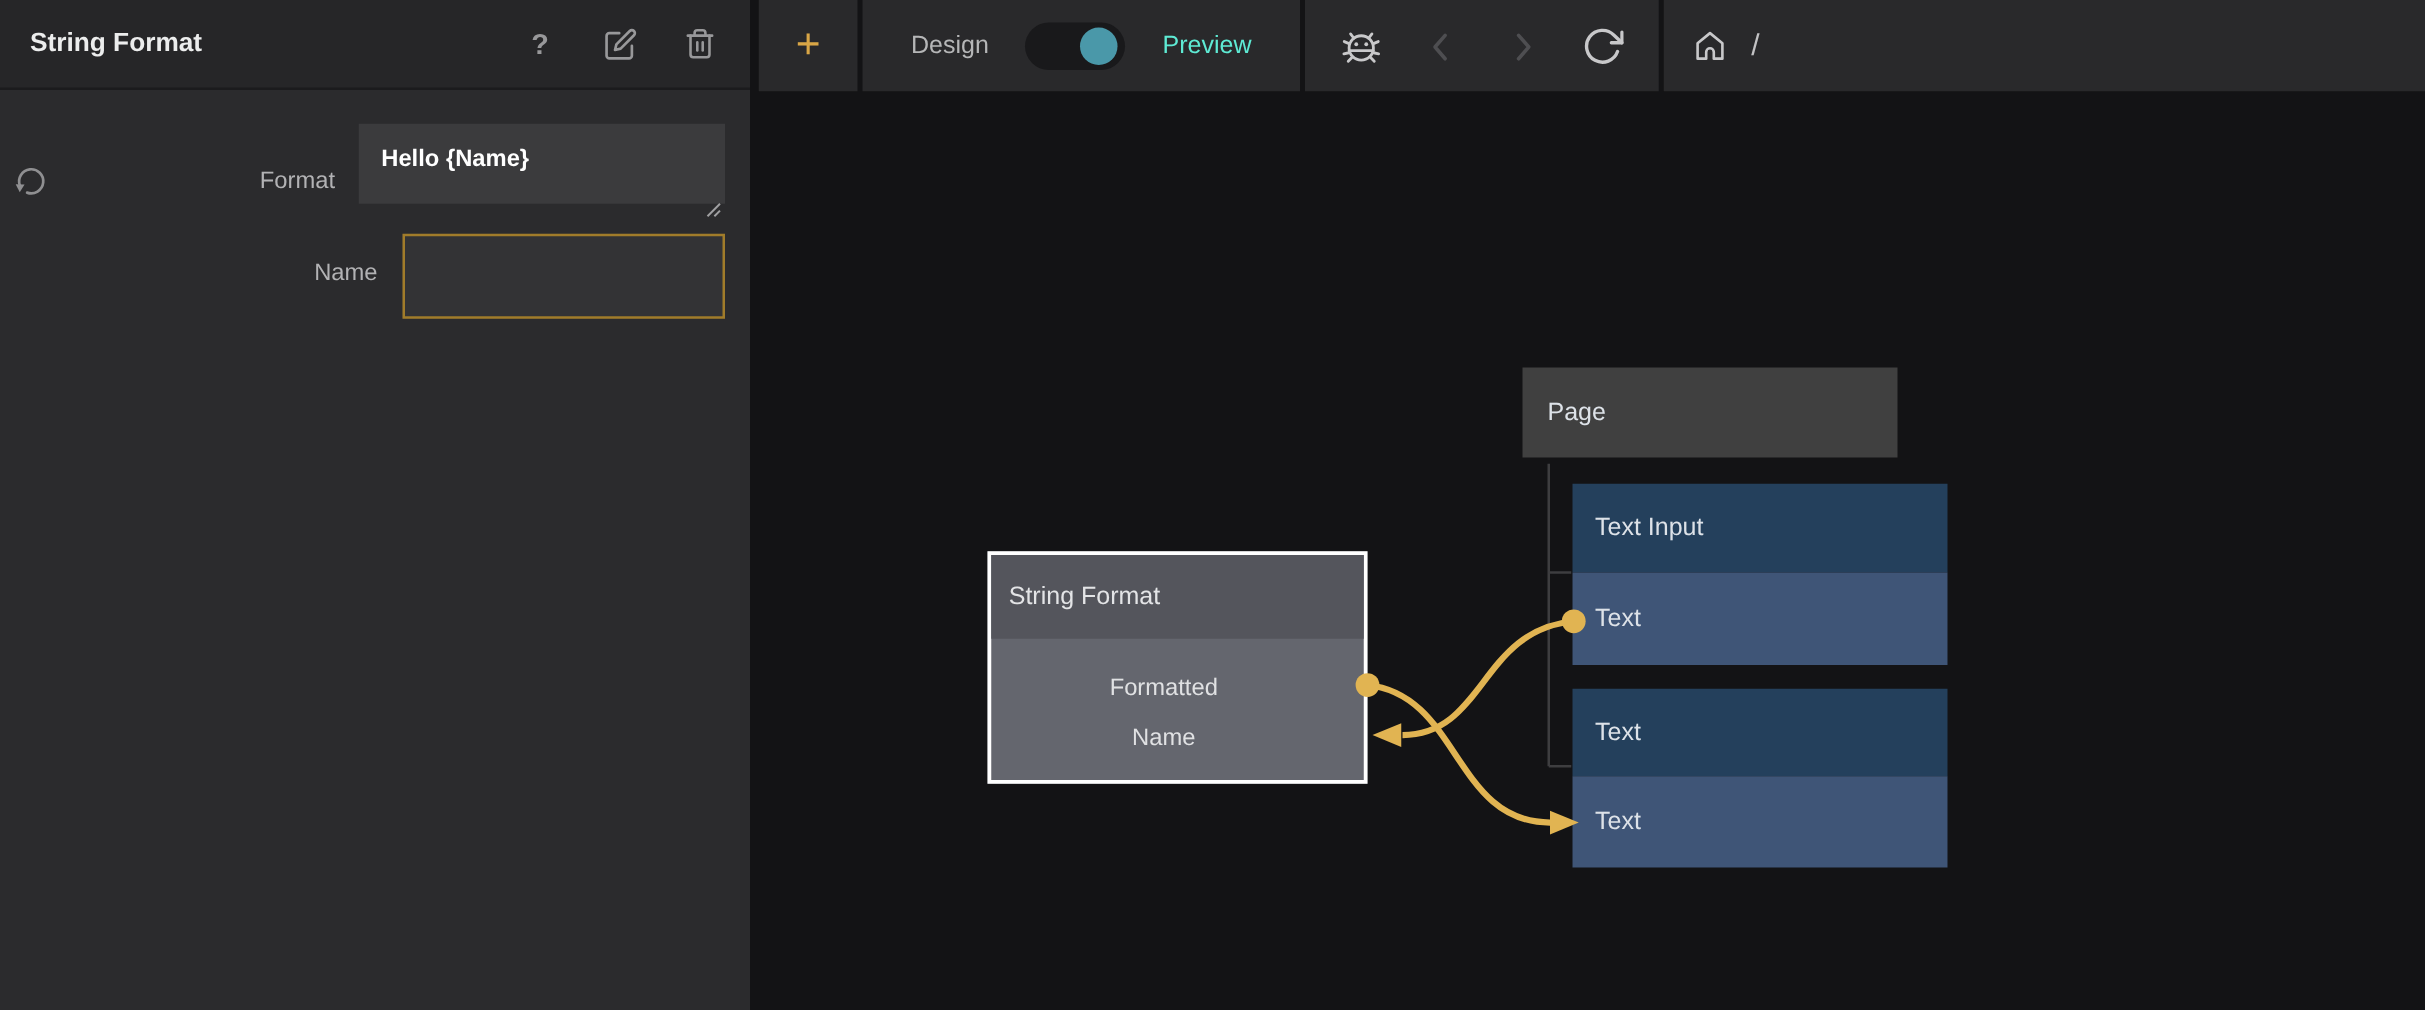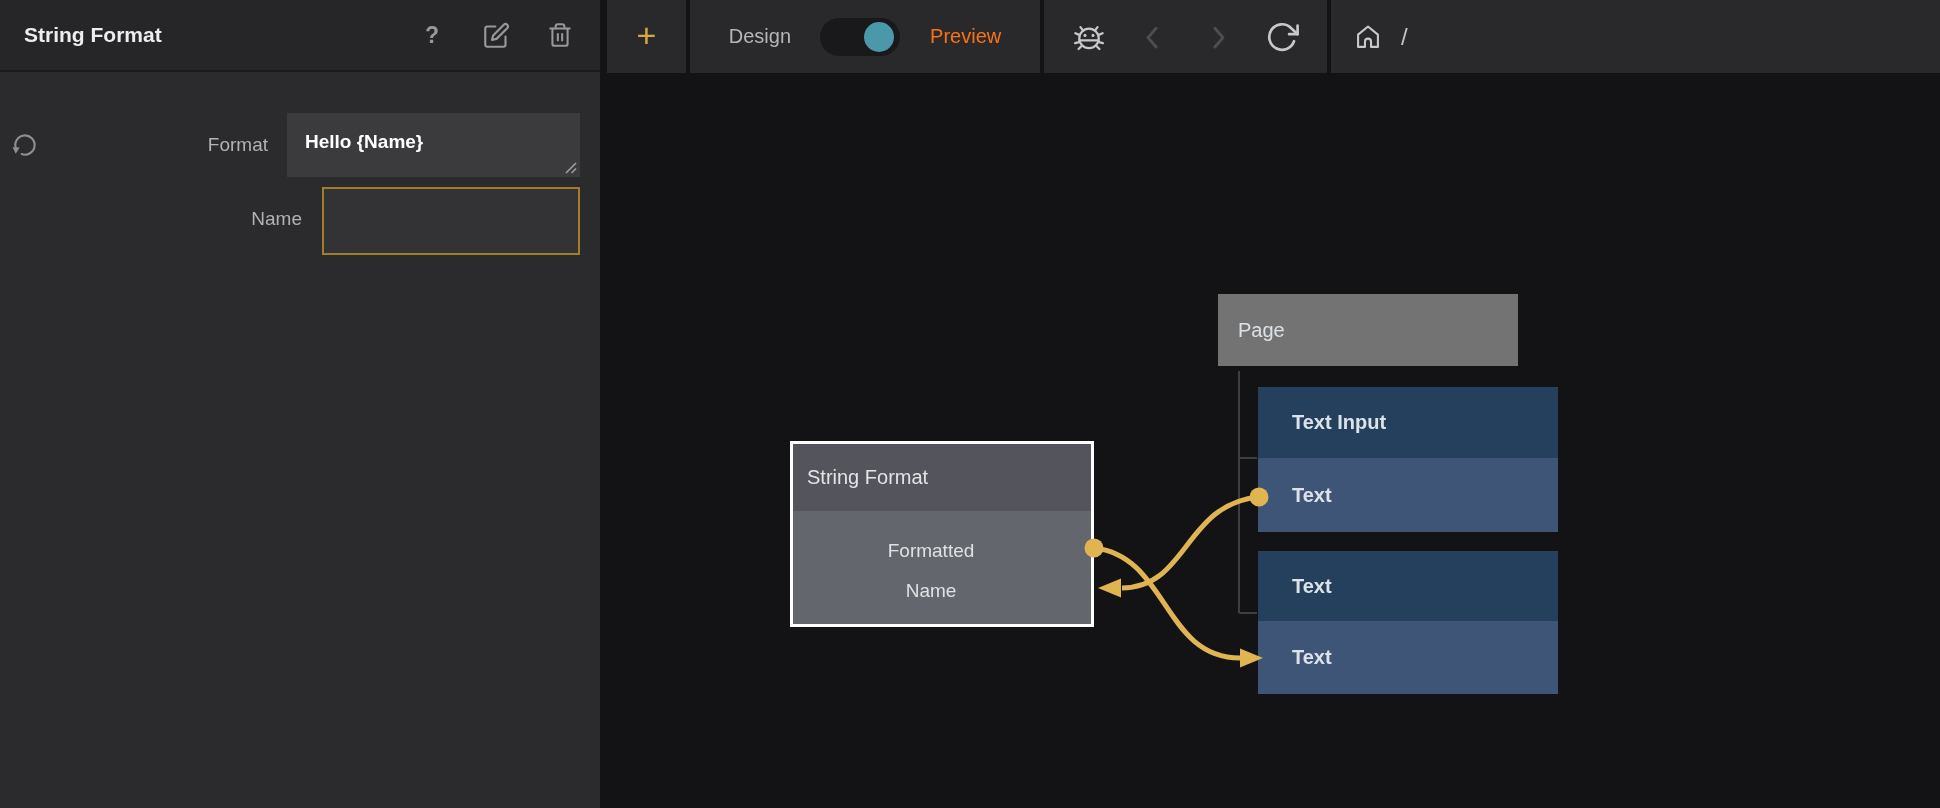--- a/index.html
+++ b/index.html
@@ -20,70 +20,70 @@
               justify-content:center; cursor:pointer; }
   .help-glyph { font-size:23px; font-weight:700; color:#98989a; }
 
   .reset-btn { position:absolute; left:10px; top:130px; width:30px; height:30px;
                color:#8f8f91; }
 
   .field-label { position:absolute; text-align:right; font-size:19px; color:#b2b2b4;padding-left:24px; }
   .lbl-format { left:0; width:268px; top:134px; }
   .lbl-name   { left:0; width:302px; top:208px; }
 
-  .format-area { position:absolute; left:287px; top:113px; width:293px; height:64px;
+  .format-area { position:absolute; left:287px; top:99px; width:293px; height:64px;
                  background:#3b3b3d; border:none; outline:none; resize:none;
                  color:#ffffff; font-weight:700; font-size:19px;
                  font-family:"Liberation Sans", sans-serif;
                  padding:18px 0 0 18px; overflow:hidden; }
   .resize-grip { position:absolute; left:564px; top:161px; width:13px; height:13px;
                  pointer-events:none; }
   .name-input { position:absolute; left:322px; top:187px; width:258px; height:68px;
                 background:#333335; border:2px solid #a17c2a; outline:none;
                 color:#fff; font-size:19px; padding:0 12px;
                 font-family:"Liberation Sans", sans-serif; }
 
   
   .tb-section { position:absolute; top:0; height:73px; background:#29292b;
                 display:flex; align-items:center; z-index:2; }
   .tb-add { left:607px; width:79px; justify-content:center; }
   .plus-glyph { color:#d9a646; font-size:34px; font-weight:400; line-height:1;
                 cursor:pointer; margin-top:-3px; }
   .tb-mode { left:690px; width:350px; justify-content:center; }
   .mode-label { font-size:20px; }
   .design-label { color:#b5b6b7; margin-right:29px; cursor:pointer; }
-  .preview-label { color:#f97316; margin-left:30px; cursor:pointer; }
+  .preview-label { color:#5eead4; margin-left:30px; cursor:pointer; }
   .toggle { width:80px; height:38px; border-radius:19px; background:#19191b;
             position:relative; cursor:pointer; }
   .toggle-knob { position:absolute; left:44px; top:4px; width:30px; height:30px;
                  border-radius:50%; background:#4a98a9; }
   .tb-nav { left:1044px; width:283px; justify-content:space-between; padding:0 25px; }
   .tb-nav .icon-btn { width:40px; height:40px; }
   .nav-dim { color:#4e4e51; }
   .nav-lit { color:#c8c8ca; }
   .tb-path { left:1331px; width:609px; padding-left:23px; gap:19px; color:#c8c8ca; }
   .path-slash { font-size:24px; color:#c2c2c4; cursor:pointer; }
 
   
   .node { position:absolute; z-index:1; cursor:pointer; }
   .node-title { font-size:20px; color:#dde2e8; }
   .blue-header { background:#24405c; display:flex; align-items:center; }
   .blue-row { background:#3f5577; display:flex; align-items:center; }
 
-  .node-page { left:1218px; top:294px; width:300px; height:72px; background:#737373;
+  .node-page { left:1218px; top:294px; width:300px; height:72px; background:#404040;
                display:flex; align-items:center; }
   .node-page .node-title { padding-left:20px; }
 
   .node-textinput { left:1258px; top:387px; width:300px; }
   .node-textinput .hd { height:71px; }
   .node-textinput .row { height:74px; }
   .node-text { left:1258px; top:551px; width:300px; }
   .node-text .hd { height:70px; }
   .node-text .row { height:73px; }
-  .hd .node-title, .row .node-title { padding-left:34px;font-weight:bold; }
+  .hd .node-title, .row .node-title { padding-left:18px; }
 
   .node-sf { left:790px; top:441px; width:304px; height:186px;
              border:3px solid #ffffff; background:#64666e; }
   .sf-header { height:67px; background:#54555c; display:flex; align-items:center; }
   .sf-header .node-title { padding-left:14px; color:#e3e4e6; }
   .sf-port { position:absolute; right:0; width:100%; text-align:center;
              padding-right:22px; font-size:19px; color:#e0e1e3; }
   .port-formatted { top:96px; }
   .port-name { top:136px; }
 

